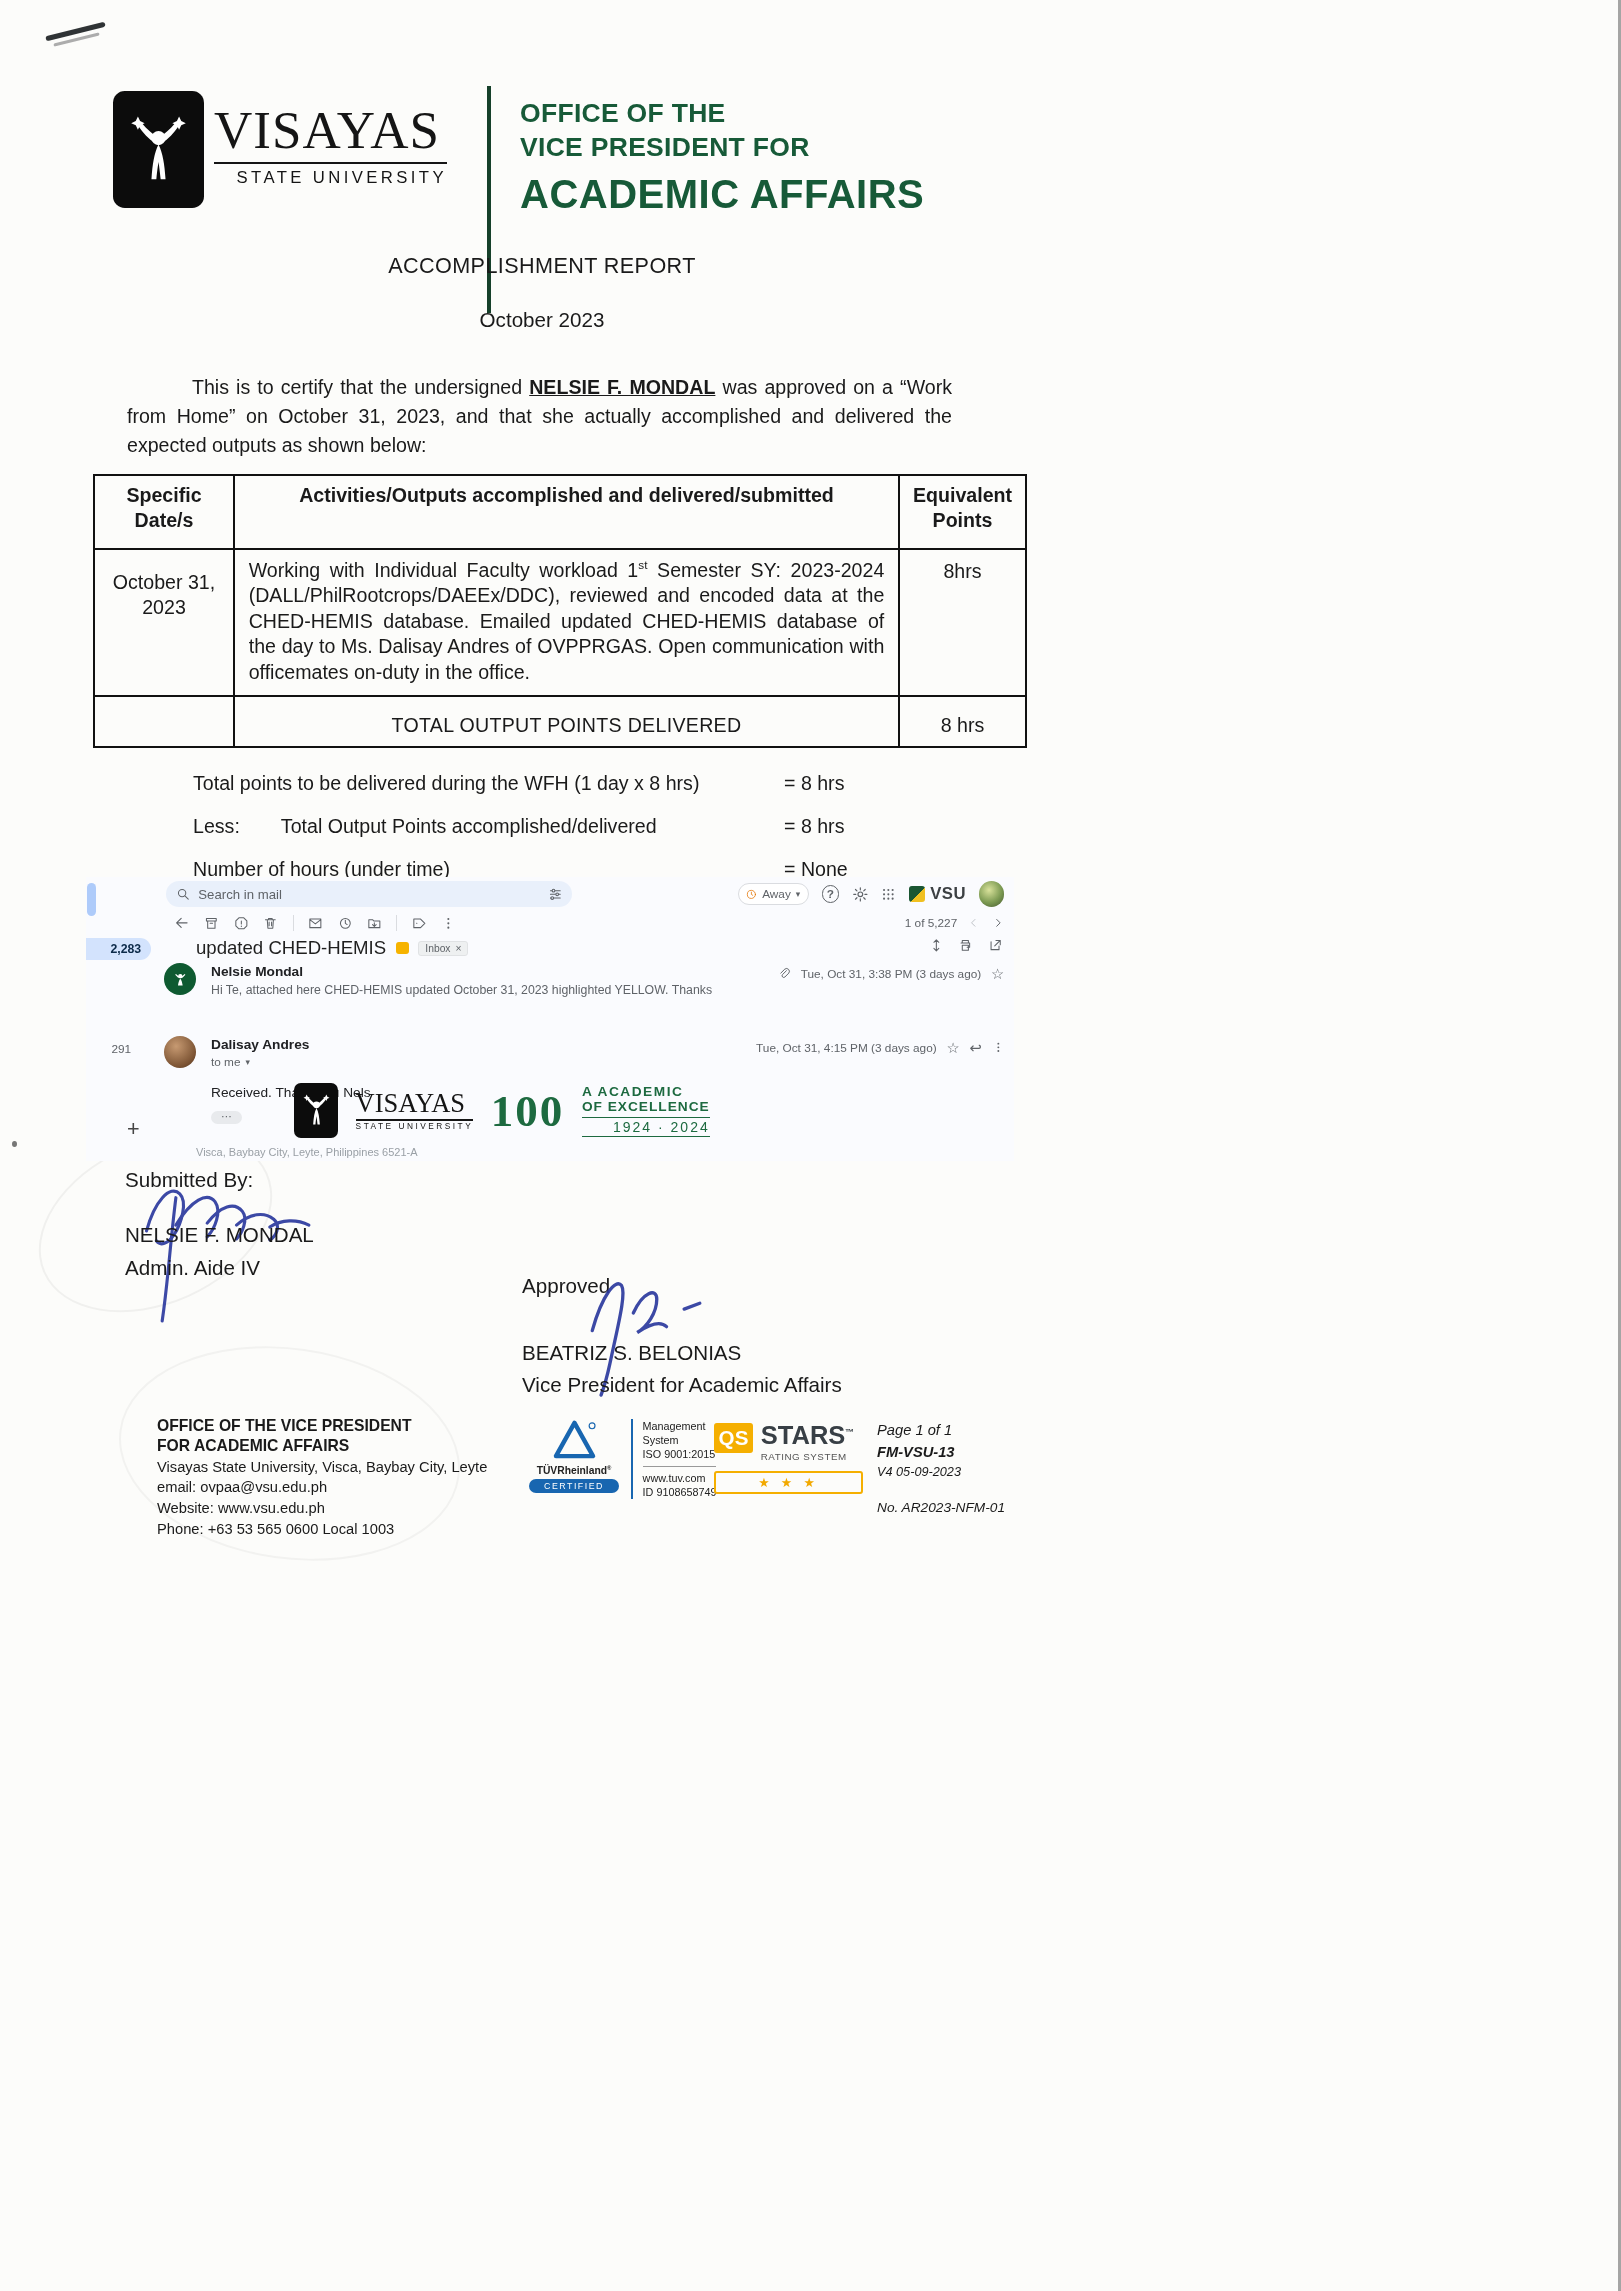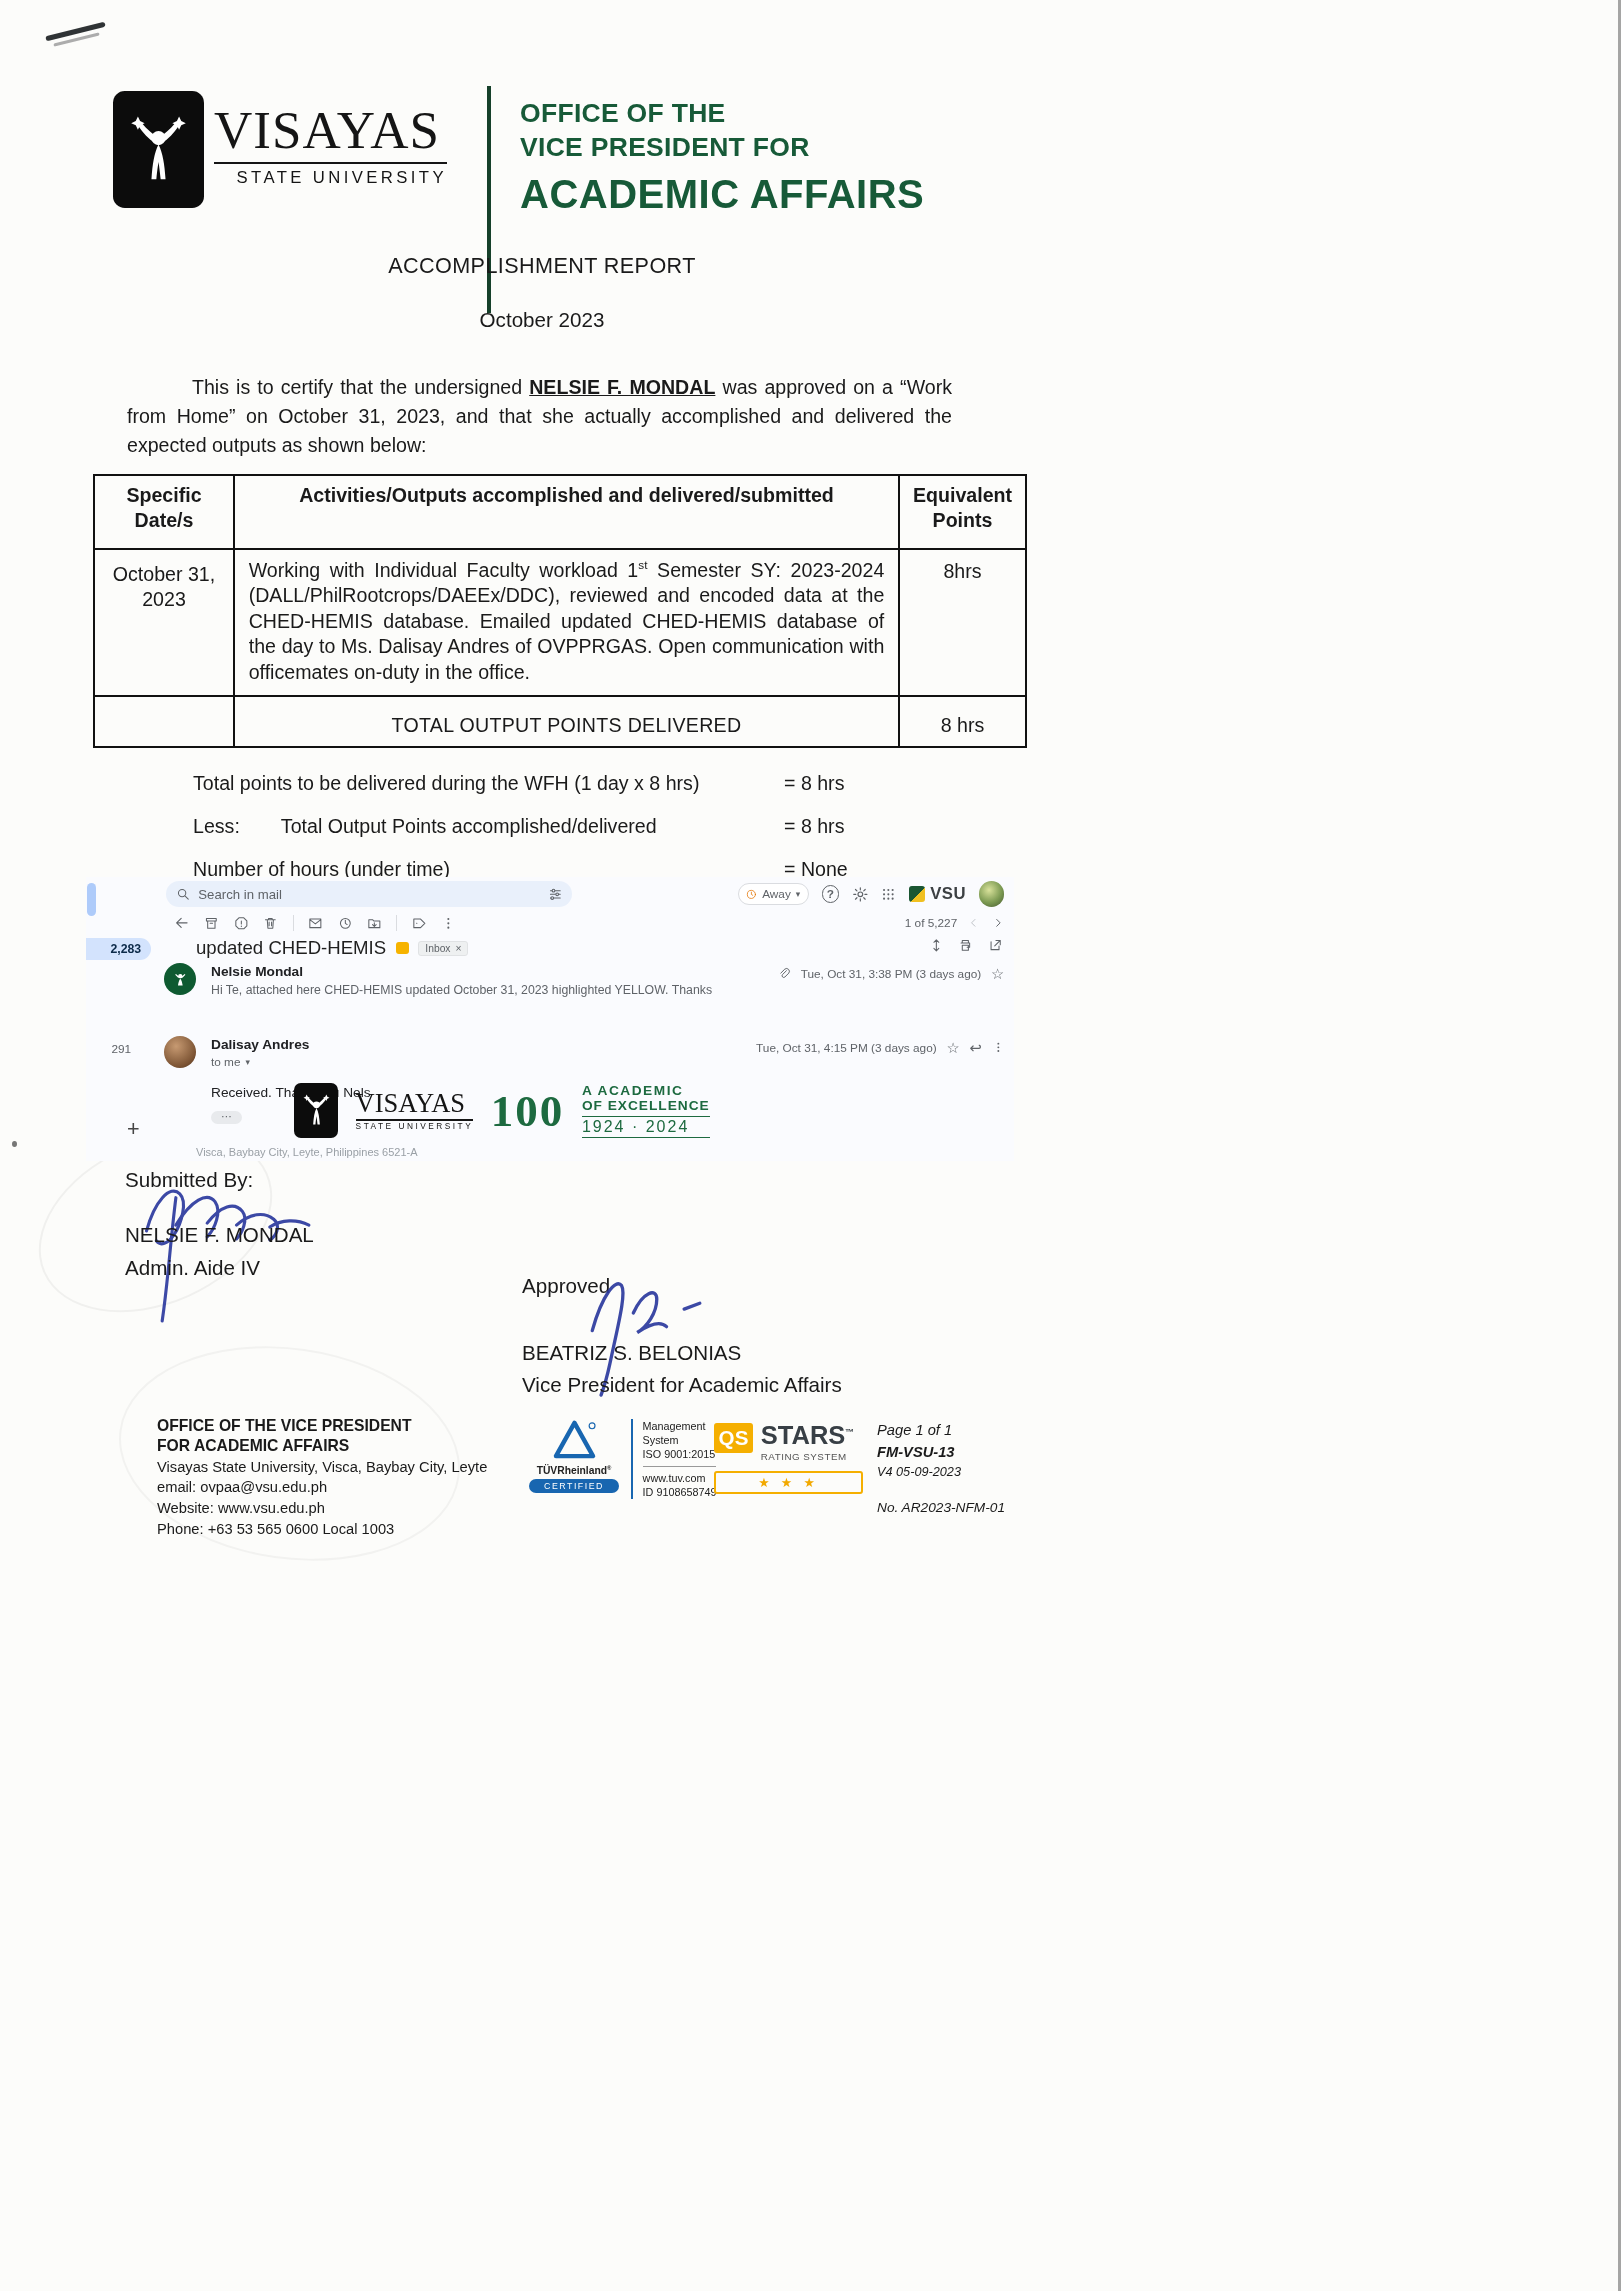--- a/index.html
+++ b/index.html
@@ -31,21 +31,21 @@
   .doc-title { left:0; top:253px; width:1084px; text-align:center; font-size:21.6px; letter-spacing:0.4px; }
   .doc-subtitle { left:0; top:308px; width:1084px; text-align:center; font-size:20.6px; }
 
   .intro { left:127px; top:373px; width:825px; font-size:19.6px; line-height:1.47; text-align:justify; text-indent:65px; }
   .certify-name { font-weight:bold; text-decoration:underline; }
 
   
   .report-table { left:93px; top:474px; width:932px; border-collapse:collapse; table-layout:fixed; border:2.9px solid #111; }
   .report-table th, .report-table td { border:2px solid #111; }
   .report-table th { font-size:19.6px; padding-top:6.9px; vertical-align:top; text-align:center; height:74px; line-height:1.3; }
-  .cell-date { text-align:center; vertical-align:top; padding-top:12px; font-size:19.6px; line-height:1.3; }
+  .cell-date { text-align:center; vertical-align:top; padding-top:20px; font-size:19.6px; line-height:1.3; }
   .cell-activity { padding:7.8px 13.7px 9.8px; font-size:19.6px; line-height:1.3; text-align:justify; vertical-align:top; }
   .cell-points { text-align:center; vertical-align:top; padding-top:9.8px; font-size:19.6px; }
   .row-total td { height:51px; vertical-align:bottom; padding-bottom:8.8px; font-size:19.6px; }
   .total-label-cell { text-align:center; letter-spacing:0.3px; }
   .total-points-cell { text-align:center; }
   sup.ord { font-size:11.8px; vertical-align:super; line-height:0; }
 
   
   .summary { left:193px; top:772px; width:804px; font-size:19.6px; }
   .summary-row { position:relative; margin-bottom:18.6px; height:24.5px; }
@@ -99,22 +99,22 @@
              color:#5f6368; font-size:10.8px; line-height:11.8px; text-align:center; }
   .gm-sig { position:absolute; left:208px; top:206px; display:flex; align-items:center; gap:17.6px; }
   .gm-sig-logo { width:44px; height:55px; background:#0c0c0c; border-radius:6.9px; display:flex; align-items:center; justify-content:center; }
   .gm-sig-word-big { font-family:"Liberation Serif", serif; font-size:26.5px; line-height:1; color:#151515; }
   .gm-sig-rule { border-top:2px solid #151515; margin-top:2.9px; }
   .gm-sig-word-small { font-size:8.3px; letter-spacing:2.5px; text-align:right; color:#151515; }
   .gm-100 { font-size:45px; font-weight:bold; color:#1d6a40; letter-spacing:2px; font-family:"Liberation Serif", serif; }
   .gm-century { color:#1d6a40; }
   .gm-century-l1 { font-size:13.7px; font-weight:bold; letter-spacing:1.5px; }
   .gm-century-l2 { font-size:13.7px; font-weight:bold; letter-spacing:1px; }
-  .gm-century-years { font-size:16px; letter-spacing:2px; border-top:1px solid #1d6a40; border-bottom:1px solid #1d6a40;
-                      margin-top:2.9px; padding:1px 0; text-align:left; }
+  .gm-century-years { font-size:14px; letter-spacing:2px; border-top:1px solid #1d6a40; border-bottom:1px solid #1d6a40;
+                      margin-top:2.9px; padding:1px 0; text-align:right; }
   .gm-addr { position:absolute; left:110px; top:269px; font-size:11px; color:#9aa0a6;text-align:center; }
 
   
   .submitted-label { left:125px; top:1168px; font-size:20.6px; }
   .sig-svg { pointer-events:none; }
   .sig1 { left:125px; top:1168px; }
   .submitted-name { left:125px; top:1223px; font-size:20.6px; }
   .submitted-title { left:125px; top:1256px; font-size:20.6px; }
   .approved-label { left:522px; top:1274px; font-size:20.6px; }
   .sig2 { left:559px; top:1266px; }

